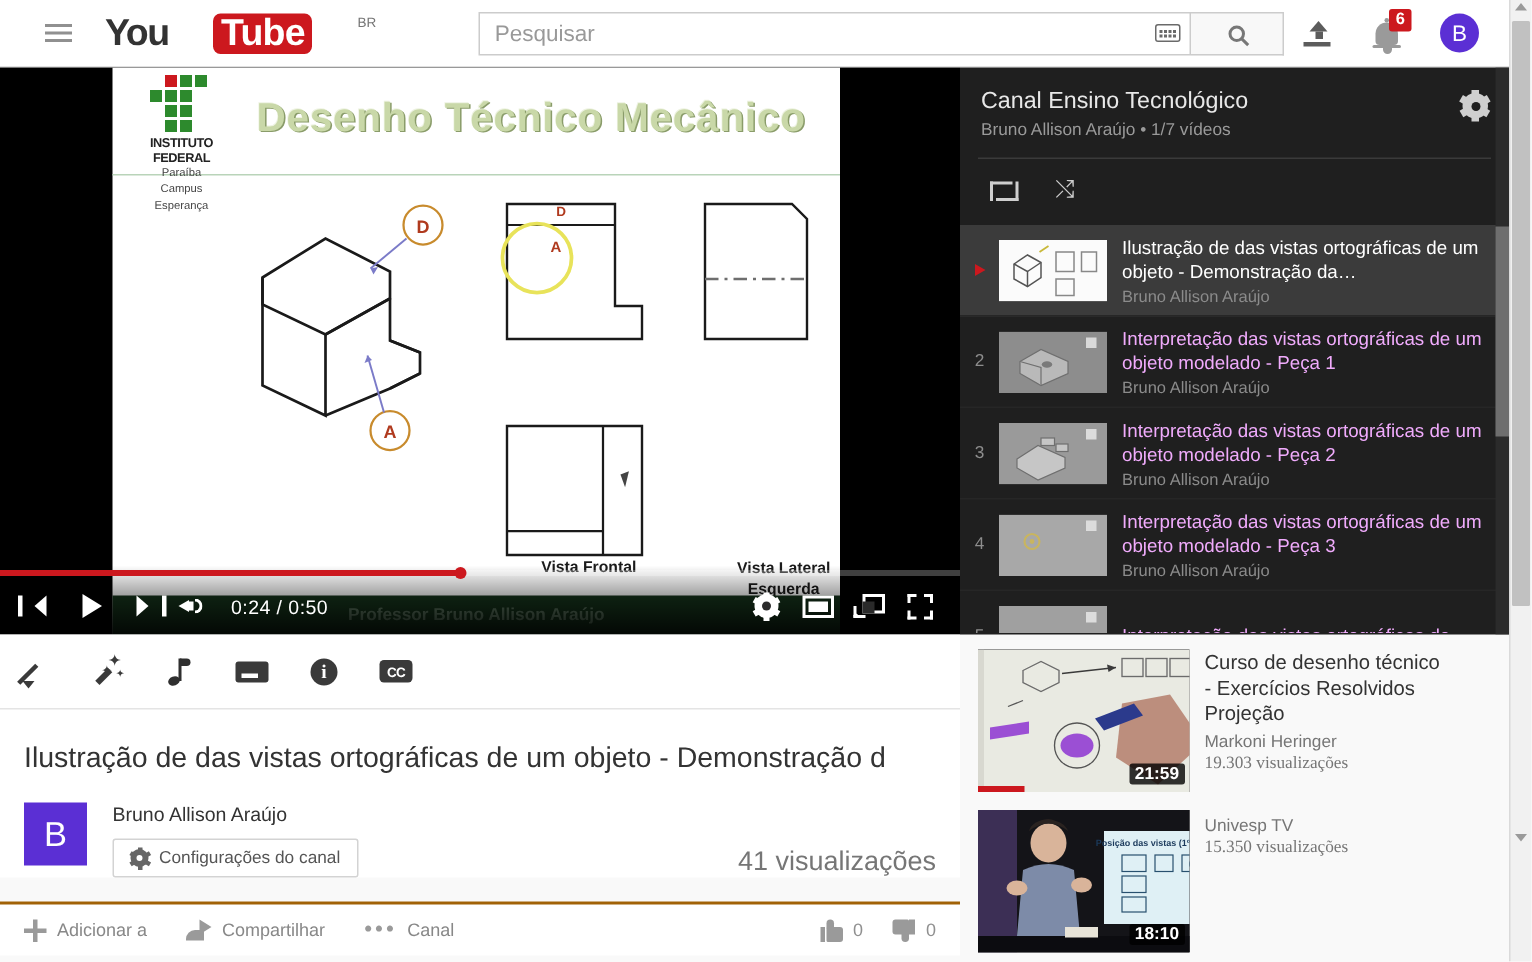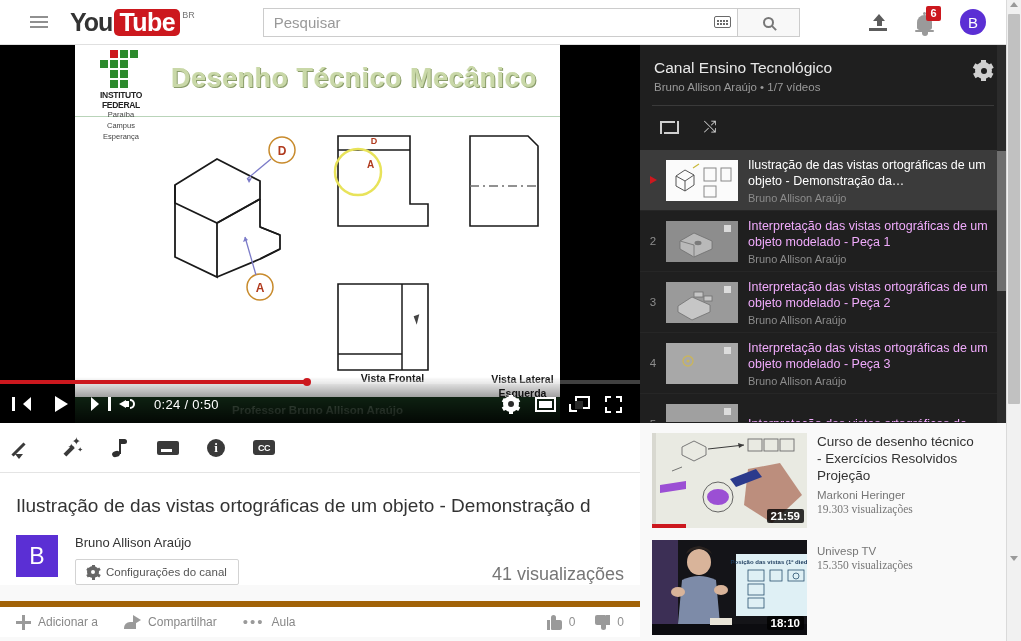--- a/index.html
+++ b/index.html
@@ -32,21 +32,21 @@
   }
 
   
   .masthead {
     position:absolute; left:0; top:0; width:1006px; height:45px;
     background:#fff; border-bottom:1px solid #e0e0e0;
     display:flex; align-items:center;
   }
   .hamburger { width:18px; margin-left:30px; cursor:pointer; }
   .hamburger span { display:block; height:2px; background:#909090; margin:3px 0; }
-  .logo { display:flex; align-items:flex-start; margin-left:22px; cursor:pointer; }
+  .logo { display:flex; align-items:flex-start; margin-left:22px; cursor:pointer;gap:28px; }
   .logo-you { font-size:25px; font-weight:bold; color:#333; letter-spacing:-1px; line-height:27px; font-family:"Liberation Sans",sans-serif;}
   .logo-tube {
     background:#cc181e; color:#fff; font-size:25px; font-weight:bold;
     border-radius:5px; padding:0 5px; line-height:27px; margin-left:2px; letter-spacing:-0.5px;
   }
   .logo-cc { font-size:9px; color:#767676; margin-left:2px; margin-top:1px; }
 
   .search-wrap { display:flex; margin-left:68px; }
   .search-box {
     width:475px; height:29px; border:1px solid #ccc; background:#fff;
@@ -218,21 +218,21 @@
     margin-top:9px; border:1px solid #d3d3d3; background:#fff; color:#555;
     font-size:11.5px; padding:6px 11px; display:inline-flex; align-items:center; gap:7px;
     cursor:pointer; border-radius:2px;
   }
   .cfg-gear { width:12px;height:12px;position:relative; }
   .cfg-gear .c { position:absolute; inset:0;border-radius:50%;background:#666; }
   .cfg-gear .h { position:absolute; left:4px;top:4px;width:4px;height:4px;border-radius:50%;background:#fff; }
   .cfg-gear .t { position:absolute; width:3px;height:15px;background:#666;left:4.5px;top:-1.5px; }
   .views { margin-left:auto; align-self:flex-end; font-size:18px; color:#767676; }
   .act-row {
-    width:640px; background:#fff; border-top:6px solid #a16207; margin-top:16px;
+    width:640px; background:#fff; border-top:2px solid #a16207; margin-top:16px;
     height:36px; display:flex; align-items:center; padding:0 16px; gap:26px;
   }
   .act { display:flex; align-items:center; gap:7px; color:#888; font-size:12px; cursor:pointer; }
   .plus { position:relative; width:15px;height:15px; }
   .plus:before { content:''; position:absolute; left:0;top:6px;width:15px;height:3px;background:#9a9a9a; }
   .plus:after { content:''; position:absolute; left:6px;top:0;width:3px;height:15px;background:#9a9a9a; }
   .share-ic { position:relative; width:17px;height:14px; }
   .share-ic .b { position:absolute; left:0; bottom:0; width:12px;height:7px;background:#9a9a9a;
      border-radius:6px 0 0 0; }
   .share-ic .a { position:absolute; right:0; top:0; width:0;height:0;
@@ -280,21 +280,21 @@
   .pl-thumb { width:72px; height:41px; flex:none; position:relative; overflow:hidden; }
   .pl-txt { margin-left:10px; overflow:hidden; }
   .pl-name { color:#f0abfc; font-size:12.5px; line-height:16px; }
   .pl-item.active .pl-name { color:#fff; }
   .pl-auth { color:#8b8b8b; font-size:11px; margin-top:3px; }
   .pl-scroll { position:absolute; right:0; top:0; width:9px; height:378px; background:#2b2b2b; }
   .pl-scroll .th { position:absolute; top:106px; left:0; width:9px; height:140px; background:#6e6e6e; }
 
   .sug { width:366px; background:#f9f9f9; padding:10px 0 0 12px; }
   .sug-item { display:flex; margin-bottom:12px; cursor:pointer; }
-  .sug-thumb { width:155px;height:95px; position:relative; flex:none; overflow:hidden; background:#222; }
+  .sug-thumb { width:141px;height:95px; position:relative; flex:none; overflow:hidden; background:#222; }
   .sug-dur {
     position:absolute; right:3px; bottom:5px; background:rgba(0,0,0,0.8); color:#fff;
     font-size:11.5px; padding:1px 4px; border-radius:2px; font-weight:bold;
   }
   .sug-prog { position:absolute; left:0; bottom:0; height:4px; background:#cc181e; }
   .sug-txt { margin-left:10px; width:160px; }
   .sug-title { font-size:13.5px; color:#333; line-height:17px; }
   .sug-auth { font-size:11.5px; color:#767676; margin-top:5px; }
   .sug-views { font-size:11.5px; color:#767676; margin-top:2px;font-family:Liberation Serif, serif; }
 </style>
@@ -553,21 +553,21 @@
       </div>
       <div class="act">
         <span class="share-ic">
             <span class="b"></span>
             <span class="a"></span>
           </span>
         <span>Compartilhar</span>
       </div>
       <div class="act">
         <span class="dots">•••</span>
-        <span>Aula</span>
+        <span>Canal</span>
       </div>
       <div class="rate-grp">
         <div class="rate">
           <span class="thumb-up">
             <span class="pad"></span>
               <span class="th"></span>
               <span class="cuff"></span>
           </span>
           <span>0</span>
         </div>

